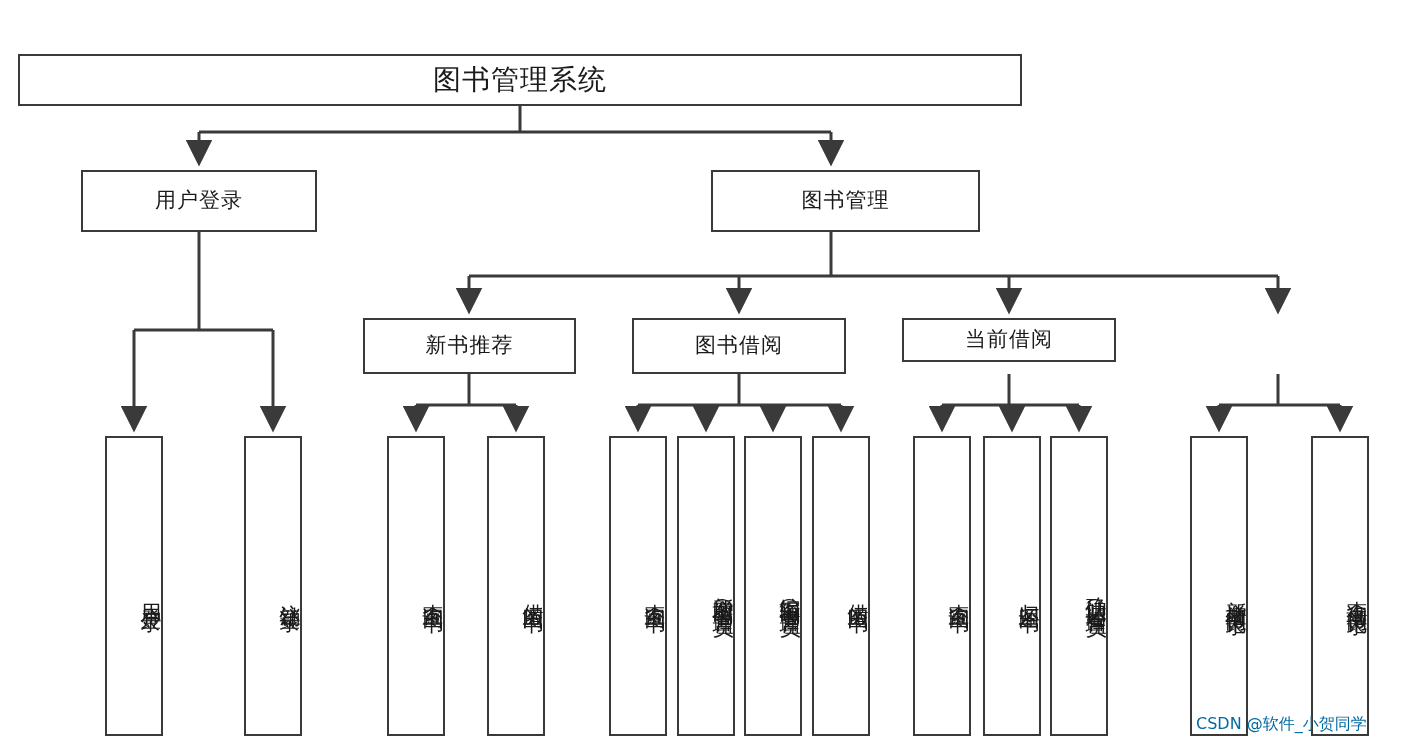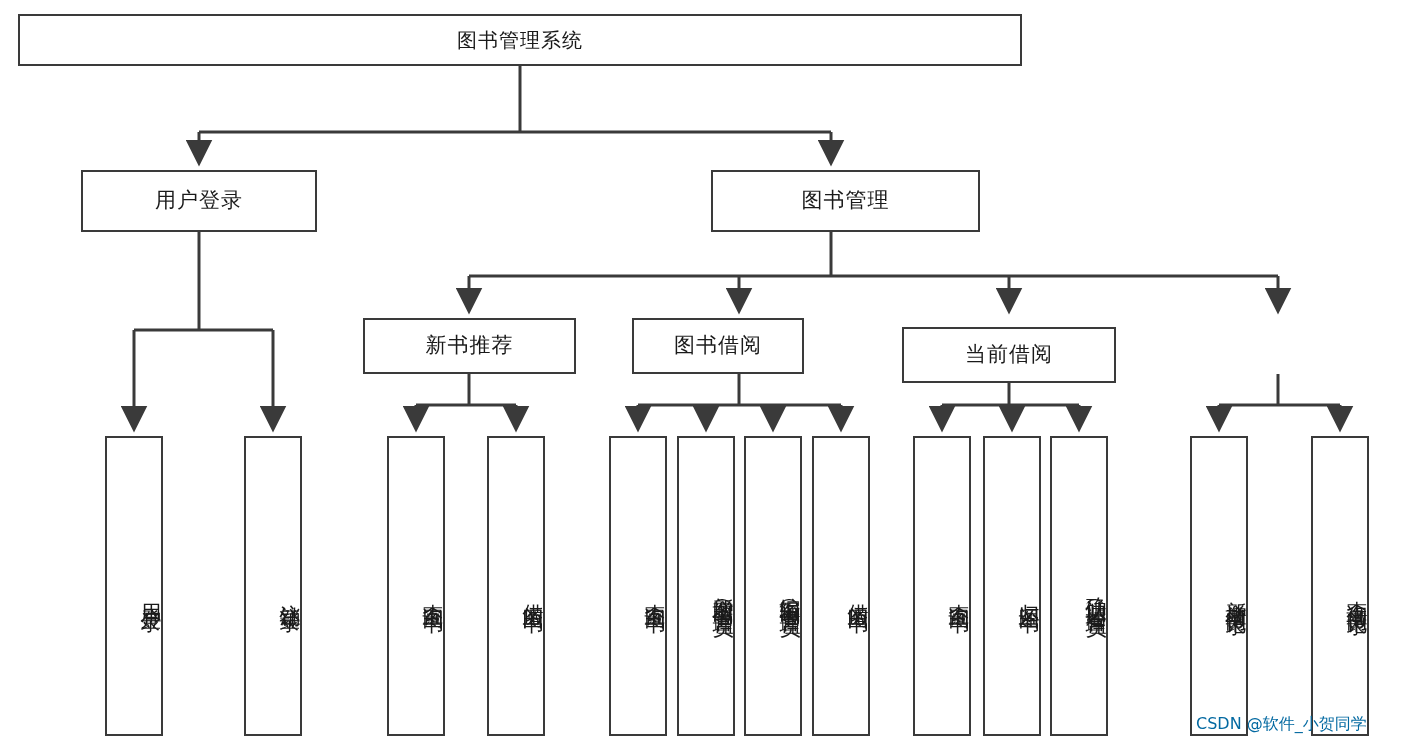--- a/index.html
+++ b/index.html
@@ -37,21 +37,22 @@
     color: #1a1a1a;
     z-index: 2;
   }
   .node-h {
     font-size: 21px;
     letter-spacing: 1px;
     line-height: 1.1;
     white-space: nowrap;
   }
   .node-root {
-    font-size: 20px;
+    font-size: 28px;
+    margin-top: 40px;
   }
   .node-v {
     writing-mode: vertical-rl;
     text-orientation: upright;
     font-size: 21px;
     letter-spacing: 3px;
     line-height: 1.0;
     align-items: flex-start;
     justify-content: center;
     padding-top: 14px;
@@ -134,24 +135,24 @@
   <div class="node node-h" style="left: 81px; top: 170px; width: 236px; height: 62px;">
       <span>用户登录</span>
     </div>
   <div class="node node-h" style="left: 711px; top: 170px; width: 269px; height: 62px;">
       <span>图书管理</span>
     </div>
 
   <div class="node node-h" style="left: 363px; top: 318px; width: 213px; height: 56px;">
       <span>新书推荐</span>
     </div>
-  <div class="node node-h" style="left: 632px; top: 318px; width: 172px; height: 56px;">
+  <div class="node node-h" style="left: 632px; top: 318px; width: 214px; height: 56px;">
       <span>图书借阅</span>
     </div>
-  <div class="node node-h" style="left: 902px; top: 318px; width: 214px; height: 56px; margin-top: 9px;">
+  <div class="node node-h" style="left: 902px; top: 318px; width: 214px; height: 44px;">
       <span>当前借阅</span>
     </div>
 
   <div class="node node-v" style="left: 105px; top: 436px; width: 58px; height: 300px;">
       <span>用户登录</span>
     </div>
   <div class="node node-v" style="left: 244px; top: 436px; width: 58px; height: 300px;">
       <span>注销登录</span>
     </div>
   <div class="node node-v" style="left: 387px; top: 436px; width: 58px; height: 300px;">

